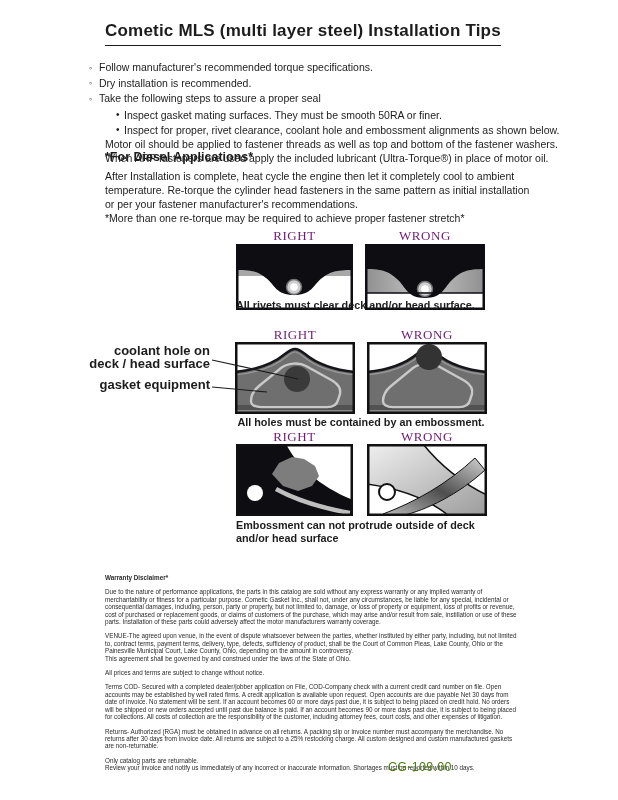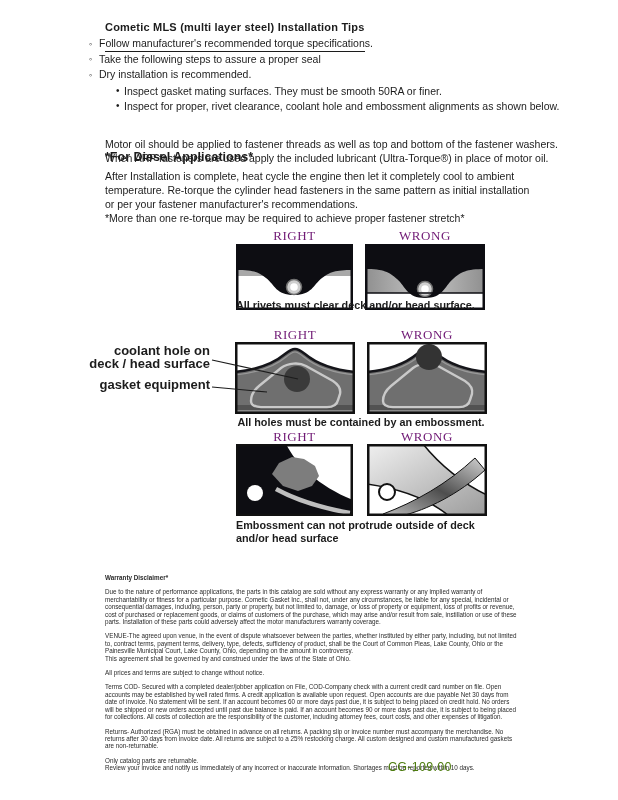--- a/index.html
+++ b/index.html
@@ -1,24 +1,24 @@
 <!DOCTYPE html>
 <html><head>
 <meta charset="utf-8">
 <style>
   html,body { margin:0; padding:0; background:#ffffff; }
   .page {
     position:relative; width:618px; height:800px; background:#ffffff;
     font-family:"Liberation Sans", sans-serif; color:#1c1c1c; overflow:hidden;
   }
   .title {
-    position:absolute; left:105px; top:21px; font-size:11px; font-weight:bold;
-    letter-spacing:0.2px; border-bottom:1.6px solid #1c1c1c; padding-bottom:18px;
+    position:absolute; left:105px; top:21px; font-size:17px; font-weight:bold;
+    letter-spacing:0.2px; border-bottom:1.6px solid #1c1c1c; padding-bottom:4px;
   }
-  .tips { position:absolute; left:89px; top:36px; font-size:10.5px; line-height:15px; }
+  .tips { position:absolute; left:89px; top:60px; font-size:10.5px; line-height:15px; }
   .tip-row { white-space:nowrap; }
   .tip-row .b-glyph { display:inline-block; width:10px; font-size:9px; vertical-align:0.5px; }
   .tip-sub { margin-left:27px; }
   .tip-sub .b-glyph { width:8px; font-size:10px; }
   .diesel-h { position:absolute; left:105px; top:118px; font-size:12.5px; font-weight:bold;margin-top:32px; }
   .para { position:absolute; left:105px; font-size:10.5px; line-height:14px; white-space:pre-line; }
   #p1 { top:137px; }
   #p2 { top:169px; }
   #p3 { top:211px; }
   .dlabel { position:absolute; font-size:13px; letter-spacing:0.6px; text-align:center; color:#701a75;font-family:Liberation Serif, serif; }
@@ -34,22 +34,22 @@
 </style>
 </head>
 <body>
 
 <div class="page">
 
   <div class="title">Cometic MLS (multi layer steel) Installation Tips</div>
 
   <div class="tips">
     <div class="tip-row"><span class="b-glyph">◦</span><span>Follow manufacturer's recommended torque specifications.</span></div>
+    <div class="tip-row"><span class="b-glyph">◦</span><span>Dry installation is recommended.</span></div>
     <div class="tip-row"><span class="b-glyph">◦</span><span>Take the following steps to assure a proper seal</span></div>
-    <div class="tip-row"><span class="b-glyph">◦</span><span>Dry installation is recommended.</span></div>
     <div class="tip-row tip-sub"><span class="b-glyph">•</span><span>Inspect gasket mating surfaces.  They must be smooth 50RA or finer.</span></div>
     <div class="tip-row tip-sub"><span class="b-glyph">•</span><span>Inspect for proper, rivet clearance, coolant hole and embossment alignments as shown below.</span></div>
   </div>
 
   <div class="diesel-h">*For Diesel Applications*</div>
   <div class="para" id="p1">Motor oil should be applied to fastener threads as well as top and bottom of the fastener washers.
 When ARP fasteners are used apply the included lubricant (Ultra-Torque®) in place of motor oil.</div>
   <div class="para" id="p2">After Installation is complete, heat cycle the engine then let it completely cool to ambient
 temperature. Re-torque the cylinder head fasteners in the same pattern as initial installation
 or per your fastener manufacturer's recommendations.</div>

